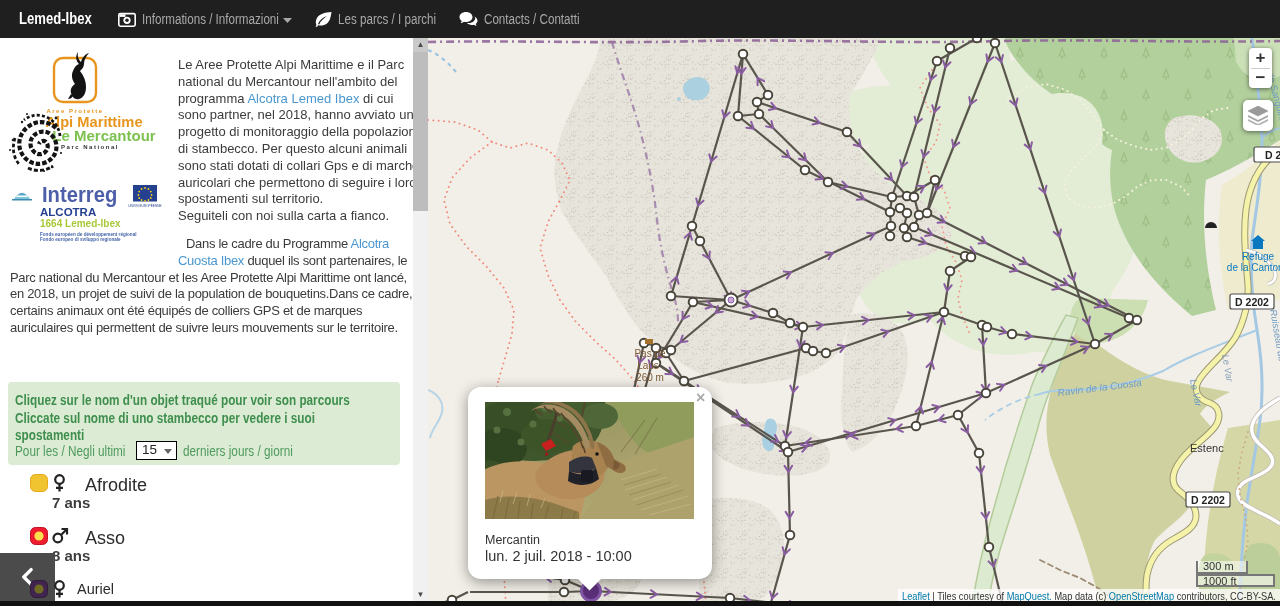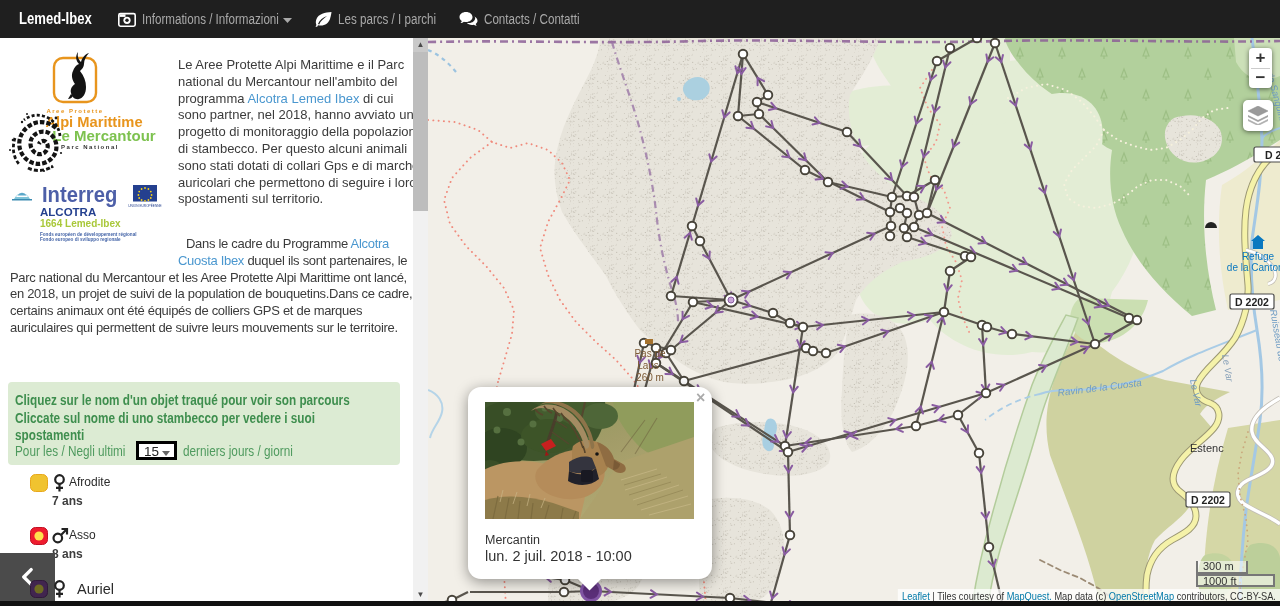--- a/index.html
+++ b/index.html
@@ -11,24 +11,24 @@
 #sbar{position:absolute;left:413px;top:38px;width:15px;height:564px;background:#f1f1f1}
 #sthumb{position:absolute;left:413px;top:52px;width:15px;height:159px;background:#bdbdbd}
 #sbtn-u{position:absolute;left:413px;top:38px;width:15px;height:14px;background:#c9c9c9;color:#4a4a4a;font-size:8px;text-align:center;line-height:14px}
 #sbtn-d{position:absolute;left:413px;top:588px;width:15px;height:14px;color:#4a4a4a;font-size:8px;text-align:center;line-height:13px}
 .pl{position:absolute;font-size:13px;color:#3b3b3b;white-space:nowrap}
 .pl a{color:#4a97cf;text-decoration:none}
 .plw{letter-spacing:-0.3px}
 #greenbox{position:absolute;left:8px;top:344px;width:392px;height:83px;background:#dcebd3;border-radius:4px}
 .gb{position:absolute;left:15px;font-size:14px;font-weight:bold;color:#3e8e4e;white-space:nowrap;transform:scaleX(0.84);transform-origin:0 0}
 .gn{position:absolute;font-size:14px;color:#4e9a5e;white-space:nowrap;transform:scaleX(0.84);transform-origin:0 0}
-#sel{position:absolute;left:136px;top:403px;width:41px;height:19px;border:3px solid #000000;background:#fff;color:#222;font-size:13.5px;padding-left:5px}
+#sel{position:absolute;left:136px;top:403px;width:41px;height:19px;border:1px solid #000000;background:#fff;color:#222;font-size:13.5px;padding-left:5px}
 #sel:after{content:"";position:absolute;right:4px;top:7px;border-left:4px solid transparent;border-right:4px solid transparent;border-top:5px solid #666}
-.iname{position:absolute;left:69px;font-size:12px;color:#2b2b2b}
-.ians{position:absolute;left:52px;font-size:12px;font-weight:bold;color:#3d3d3d}
+.iname{position:absolute;left:85px;font-size:18px;color:#2b2b2b}
+.ians{position:absolute;left:52px;font-size:15px;font-weight:bold;color:#3d3d3d}
 #collapse{position:absolute;left:0;top:553px;width:55px;height:48px;background:#4b4b4b;color:#fff}
 #blackbar{position:absolute;left:0;top:601px;width:1280px;height:5px;background:#111}
 #popup{position:absolute;left:468px;top:387px;width:244px;height:192px;background:#fff;border-radius:13px;box-shadow:0 3px 14px rgba(0,0,0,0.4)}
 #ptip{position:absolute;left:581px;top:570px;width:17px;height:17px;background:#fff;transform:rotate(45deg)}
 #pclose{position:absolute;left:696px;top:389px;color:#aaa;font-size:16px;font-weight:bold;font-family:"Liberation Sans",sans-serif}
 #pname{position:absolute;left:485px;top:533px;font-size:12.5px;font-weight:normal;color:#333}
 #pdate{position:absolute;left:485px;top:548px;font-size:14.5px;color:#333}
 #zctl{position:absolute;left:1249px;top:48px;width:23px;height:40px;background:#fff;border-radius:4px;box-shadow:0 1px 5px rgba(0,0,0,0.55)}
 #zctl .zi{position:absolute;width:23px;height:20px;text-align:center;color:#333;font-weight:bold;font-size:17px;line-height:20px}
 #lctl{position:absolute;left:1243px;top:100px;width:30px;height:31px;background:#fff;border-radius:5px;box-shadow:0 1px 5px rgba(0,0,0,0.55)}
@@ -115,20 +115,21 @@
 </svg>
     <div class="pl" style="left:178px;top:35.8px">national du Mercantour nell'ambito del</div>
     <div class="pl" style="left:178px;top:19.0px">Le Aree Protette Alpi Marittime e il Parc</div>
     <div class="pl" style="left:178px;top:52.6px">programma <a href="#x">Alcotra Lemed Ibex</a> di cui</div>
     <div class="pl" style="left:178px;top:69.4px">sono partner, nel 2018, hanno avviato un</div>
     <div class="pl" style="left:178px;top:86.2px">progetto di monitoraggio della popolazione</div>
     <div class="pl" style="left:178px;top:103.0px">di stambecco. Per questo alcuni animali</div>
     <div class="pl" style="left:178px;top:119.8px">sono stati dotati di collari Gps e di marche</div>
     <div class="pl" style="left:178px;top:136.6px">auricolari che permettono di seguire i loro</div>
     <div class="pl" style="left:178px;top:153.4px">spostamenti sul territorio.</div>
+    <div class="pl" style="left:178px;top:170.2px">Seguiteli con noi sulla carta a fianco.</div>
     <div class="pl plw" style="left:186px;top:198.0px">Dans le cadre du Programme <a href="#x">Alcotra</a></div>
     <div class="pl plw" style="left:178px;top:214.8px"><a href="#x">Cuosta Ibex</a> duquel ils sont partenaires, le</div>
     <div class="pl plw" style="left:10px;top:231.6px">Parc national du Mercantour et les Aree Protette Alpi Marittime ont lancé,</div>
     <div class="pl plw" style="left:10px;top:248.4px">en 2018, un projet de suivi de la population de bouquetins.Dans ce cadre,</div>
     <div class="pl plw" style="left:10px;top:265.2px">certains animaux ont été équipés de colliers GPS et de marques</div>
     <div class="pl plw" style="left:10px;top:282.0px">auriculaires qui permettent de suivre leurs mouvements sur le territoire.</div>
     <div id="greenbox"></div>
 <div class="gb" style="top:354px">Cliquez sur le nom d'un objet traqué pour voir son parcours</div>
 <div class="gb" style="top:371.5px">Cliccate sul nome di uno stambecco per vedere i suoi</div>
 <div class="gb" style="top:389px">spostamenti</div>

